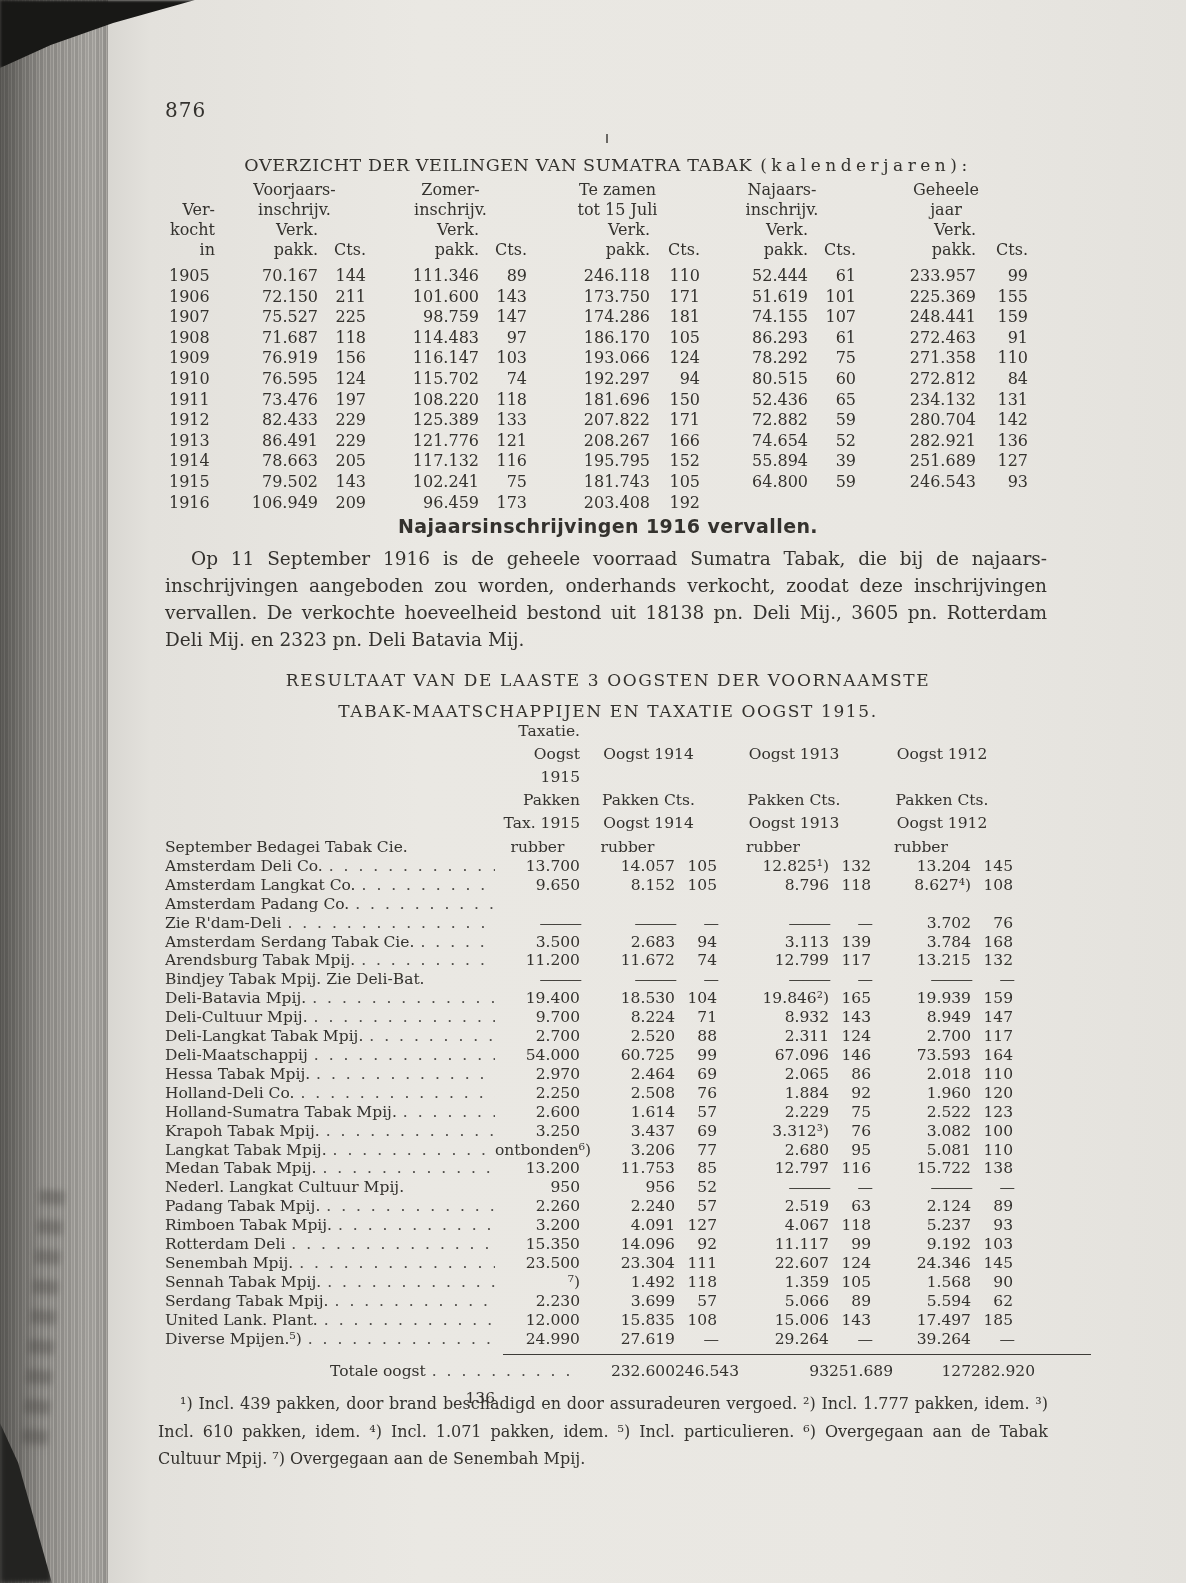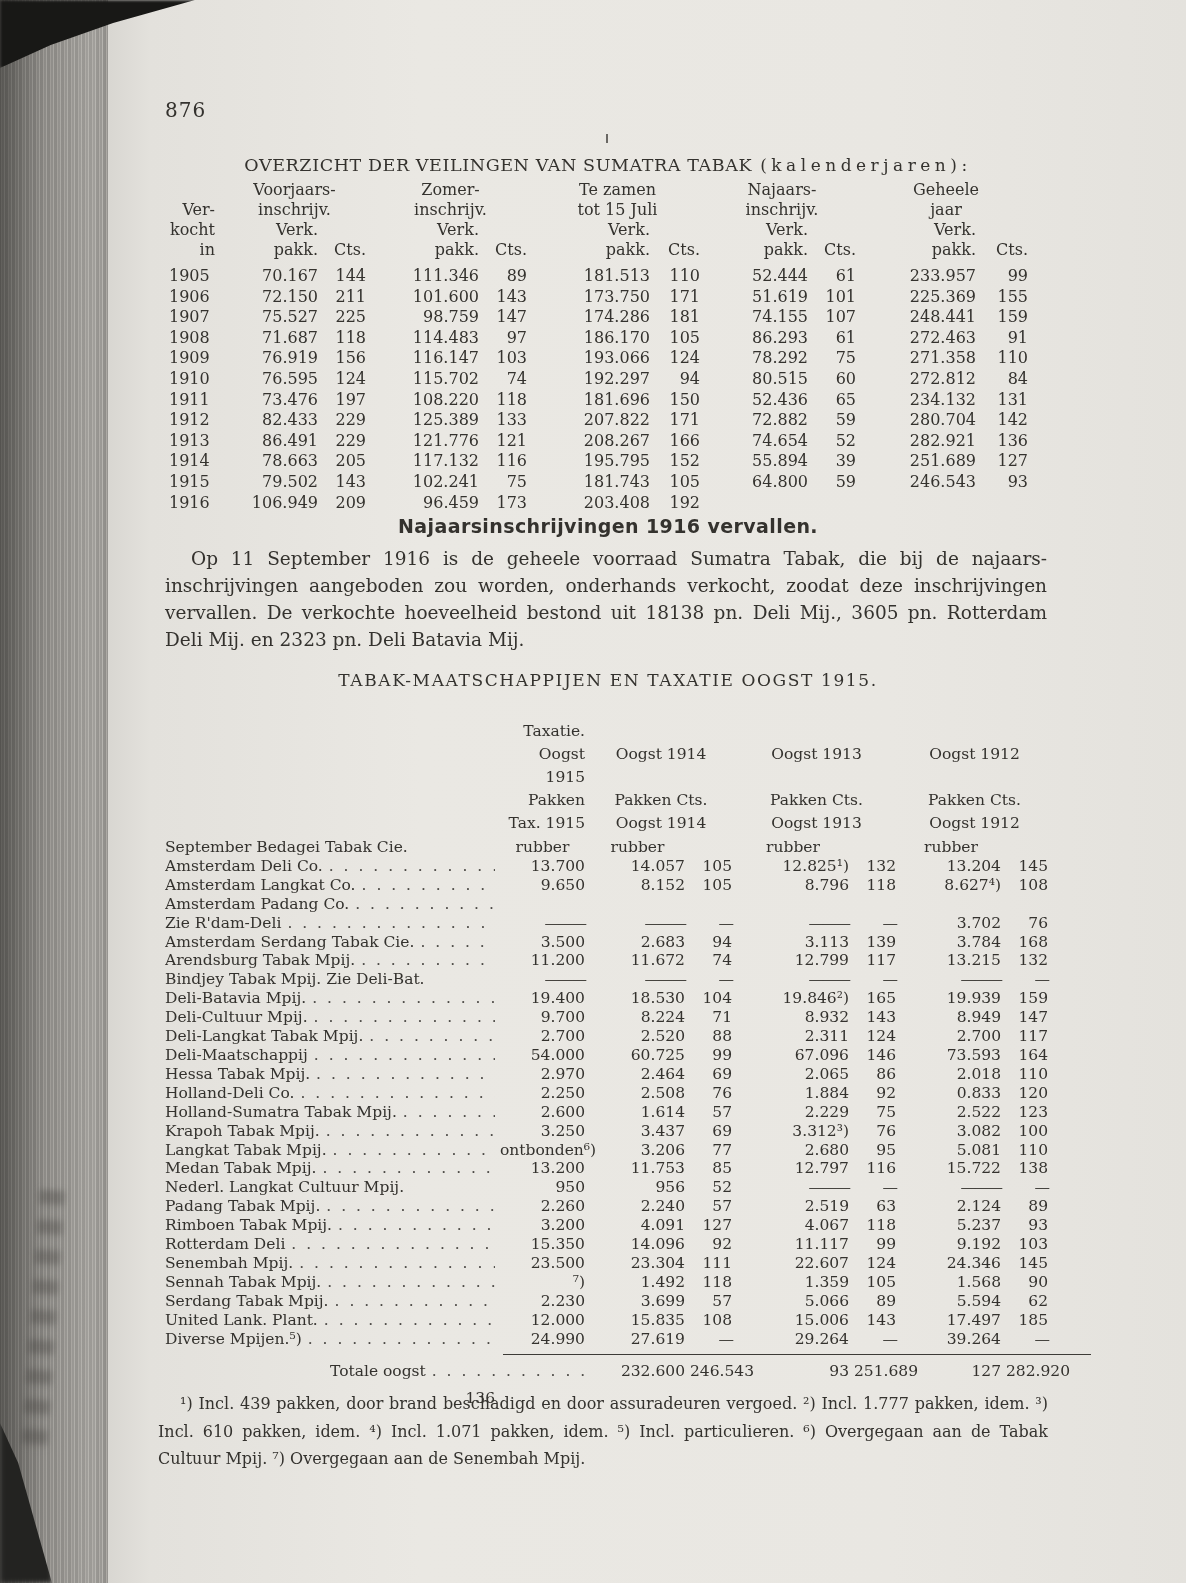--- a/index.html
+++ b/index.html
@@ -63,21 +63,21 @@
     font-size:19px; letter-spacing:.4px;
   }
   .para {
     position:absolute; left:37px; top:537px; width:882px;
     font-size:18.5px; line-height:27px; text-align:justify; text-indent:26px;
   }
 
   .t2title { position:absolute; left:0; right:0; top:657px; text-align:center; font-size:17px; letter-spacing:1.6px; line-height:31px; }
 
   .t2 { position:absolute; left:37px; top:712px; font-size:15.5px; }
-  .t2grid { display:grid; grid-template-columns:330px 85px 95px 42px 112px 42px 100px 42px; column-gap:5px; }
+  .t2grid { display:grid; grid-template-columns:330px 85px 95px 42px 112px 42px 100px 42px; }
   .t2head { line-height:23px; }
   .t2body { line-height:18.9px; margin-top:3px; }
   .namecell { display:flex; align-items:baseline; overflow:hidden; white-space:nowrap; }
   .leader { flex:1; overflow:hidden; white-space:nowrap; letter-spacing:2.5px; color:#4c4a46; margin-left:6px; }
   .ctr { text-align:center; }
   .t2sep { margin:6px 0 3px 338px; width:588px; border-top:1.6px solid #3d3b37; }
   .totalrow { line-height:27px; }
   .totallabel { grid-column:span 2; display:flex; align-items:baseline; overflow:hidden; white-space:nowrap; padding-left:165px; }
 
   .footnotes {
@@ -137,39 +137,40 @@
         <span class="hc">pakk.</span>
           <span class="hc">Cts.</span>
         <span class="hc">pakk.</span>
           <span class="hc">Cts.</span>
         <span class="hc">pakk.</span>
           <span class="hc">Cts.</span>
         <span class="hc">pakk.</span>
           <span class="hc">Cts.</span>
       </div>
       <div class="t1grid t1body">
-          <div class="row"><span class="year">1905</span><span class="num">70.167</span><span class="num">144</span><span class="num">111.346</span><span class="num">89</span><span class="num">181.513</span><span class="num">110</span><span class="num">52.444</span><span class="num">61</span><span class="num">233.957</span><span class="num">99</span></div>
+          <div class="row"><span class="year">1905</span><span class="num">70.167</span><span class="num">144</span><span class="num">111.346</span><span class="num">89</span><span class="num">246.118</span><span class="num">110</span><span class="num">52.444</span><span class="num">61</span><span class="num">233.957</span><span class="num">99</span></div>
           <div class="row"><span class="year">1906</span><span class="num">72.150</span><span class="num">211</span><span class="num">101.600</span><span class="num">143</span><span class="num">173.750</span><span class="num">171</span><span class="num">51.619</span><span class="num">101</span><span class="num">225.369</span><span class="num">155</span></div>
           <div class="row"><span class="year">1907</span><span class="num">75.527</span><span class="num">225</span><span class="num">98.759</span><span class="num">147</span><span class="num">174.286</span><span class="num">181</span><span class="num">74.155</span><span class="num">107</span><span class="num">248.441</span><span class="num">159</span></div>
           <div class="row"><span class="year">1908</span><span class="num">71.687</span><span class="num">118</span><span class="num">114.483</span><span class="num">97</span><span class="num">186.170</span><span class="num">105</span><span class="num">86.293</span><span class="num">61</span><span class="num">272.463</span><span class="num">91</span></div>
           <div class="row"><span class="year">1909</span><span class="num">76.919</span><span class="num">156</span><span class="num">116.147</span><span class="num">103</span><span class="num">193.066</span><span class="num">124</span><span class="num">78.292</span><span class="num">75</span><span class="num">271.358</span><span class="num">110</span></div>
           <div class="row"><span class="year">1910</span><span class="num">76.595</span><span class="num">124</span><span class="num">115.702</span><span class="num">74</span><span class="num">192.297</span><span class="num">94</span><span class="num">80.515</span><span class="num">60</span><span class="num">272.812</span><span class="num">84</span></div>
           <div class="row"><span class="year">1911</span><span class="num">73.476</span><span class="num">197</span><span class="num">108.220</span><span class="num">118</span><span class="num">181.696</span><span class="num">150</span><span class="num">52.436</span><span class="num">65</span><span class="num">234.132</span><span class="num">131</span></div>
           <div class="row"><span class="year">1912</span><span class="num">82.433</span><span class="num">229</span><span class="num">125.389</span><span class="num">133</span><span class="num">207.822</span><span class="num">171</span><span class="num">72.882</span><span class="num">59</span><span class="num">280.704</span><span class="num">142</span></div>
           <div class="row"><span class="year">1913</span><span class="num">86.491</span><span class="num">229</span><span class="num">121.776</span><span class="num">121</span><span class="num">208.267</span><span class="num">166</span><span class="num">74.654</span><span class="num">52</span><span class="num">282.921</span><span class="num">136</span></div>
           <div class="row"><span class="year">1914</span><span class="num">78.663</span><span class="num">205</span><span class="num">117.132</span><span class="num">116</span><span class="num">195.795</span><span class="num">152</span><span class="num">55.894</span><span class="num">39</span><span class="num">251.689</span><span class="num">127</span></div>
           <div class="row"><span class="year">1915</span><span class="num">79.502</span><span class="num">143</span><span class="num">102.241</span><span class="num">75</span><span class="num">181.743</span><span class="num">105</span><span class="num">64.800</span><span class="num">59</span><span class="num">246.543</span><span class="num">93</span></div>
           <div class="row"><span class="year">1916</span><span class="num">106.949</span><span class="num">209</span><span class="num">96.459</span><span class="num">173</span><span class="num">203.408</span><span class="num">192</span><span class="num"></span><span class="num"></span><span class="num"></span><span class="num"></span></div>
         </div>
     </div>
 
     <div class="sechead">Najaarsinschrijvingen 1916 vervallen.</div>
     <div class="para">Op 11 September 1916 is de geheele voorraad Sumatra Tabak, die bij de najaars-inschrijvingen aangeboden zou worden, onderhands verkocht, zoodat deze inschrijvingen vervallen. De verkochte hoeveelheid bestond uit 18138 pn. Deli Mij., 3605 pn. Rotterdam Deli Mij. en 2323 pn. Deli Batavia Mij.</div>
 
     <div class="t2title">
+      <div>RESULTAAT VAN DE LAASTE 3 OOGSTEN DER VOORNAAMSTE</div>
       <div>TABAK-MAATSCHAPPIJEN EN TAXATIE OOGST 1915.</div>
     </div>
 
     <div class="t2">
       <div class="t2grid t2head">
         <span></span>
         <span class="hc">Taxatie.</span>
         <span class="g2"></span>
           <span class="g2"></span>
           <span class="g2"></span>
@@ -240,21 +241,21 @@
               <span class="">Deli-Maatschappij</span>
               <span class="leader">. . . . . . . . . . . . . . . . . . . . . . . . . . . . . . . . . . . . . . . . . . . . . . . . . . . . . . . . . . . .</span>
             </span><span class="num">54.000</span><span class="num">60.725</span><span class="num">99</span><span class="num">67.096</span><span class="num">146</span><span class="num">73.593</span><span class="num">164</span></div>
           <div class="row"><span class="namecell">
               <span class="">Hessa Tabak Mpij.</span>
               <span class="leader">. . . . . . . . . . . . . . . . . . . . . . . . . . . . . . . . . . . . . . . . . . . . . . . . . . . . . . . . . . . .</span>
             </span><span class="num">2.970</span><span class="num">2.464</span><span class="num">69</span><span class="num">2.065</span><span class="num">86</span><span class="num">2.018</span><span class="num">110</span></div>
           <div class="row"><span class="namecell">
               <span class="">Holland-Deli Co.</span>
               <span class="leader">. . . . . . . . . . . . . . . . . . . . . . . . . . . . . . . . . . . . . . . . . . . . . . . . . . . . . . . . . . . .</span>
-            </span><span class="num">2.250</span><span class="num">2.508</span><span class="num">76</span><span class="num">1.884</span><span class="num">92</span><span class="num">0.833</span><span class="num">120</span></div>
+            </span><span class="num">2.250</span><span class="num">2.508</span><span class="num">76</span><span class="num">1.884</span><span class="num">92</span><span class="num">1.960</span><span class="num">120</span></div>
           <div class="row"><span class="namecell">
               <span class="">Holland-Sumatra Tabak Mpij.</span>
               <span class="leader">. . . . . . . . . . . . . . . . . . . . . . . . . . . . . . . . . . . . . . . . . . . . . . . . . . . . . . . . . . . .</span>
             </span><span class="num">2.600</span><span class="num">1.614</span><span class="num">57</span><span class="num">2.229</span><span class="num">75</span><span class="num">2.522</span><span class="num">123</span></div>
           <div class="row"><span class="namecell">
               <span class="">Krapoh Tabak Mpij.</span>
               <span class="leader">. . . . . . . . . . . . . . . . . . . . . . . . . . . . . . . . . . . . . . . . . . . . . . . . . . . . . . . . . . . .</span>
             </span><span class="num">3.250</span><span class="num">3.437</span><span class="num">69</span><span class="num">3.312³)</span><span class="num">76</span><span class="num">3.082</span><span class="num">100</span></div>
           <div class="row"><span class="namecell">
               <span class="">Langkat Tabak Mpij.</span>

